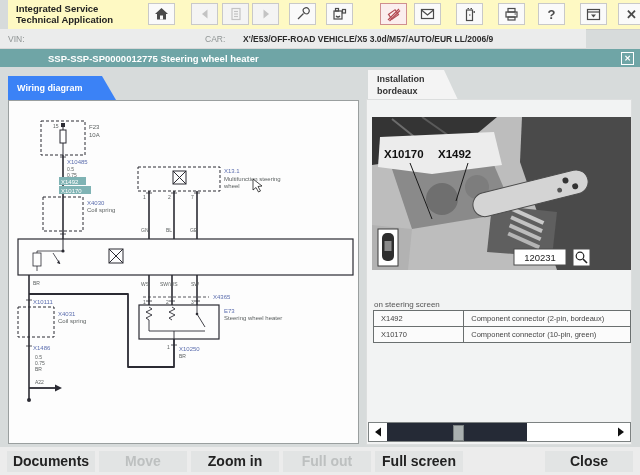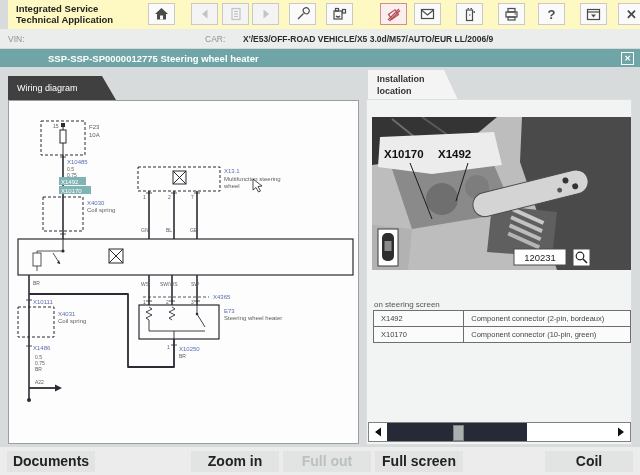--- a/index.html
+++ b/index.html
@@ -11,29 +11,29 @@
   .tbtn svg{stroke:#4a4a4a;fill:none;stroke-width:1.2;}
   .tbtn.dis{background:#f4f4f4;}
   .tbtn.dis svg{stroke:#c3c3c3;}
   .tbtn.dis .fillpart{fill:#c3c3c3;}
   .tbtn .fillpart{fill:#4a4a4a;}
   .tbtn.act{border-color:#cf8f8f;background:#fbeeee;}
   .tbtn.act svg{stroke:#b24a52;}
   .qmark{font-size:13px;font-weight:bold;color:#4a4a4a;line-height:1;}
   .xmark{font-size:13px;font-weight:bold;color:#4a4a4a;line-height:1;}
   
-  .vbar{position:absolute;left:0;top:29px;width:640px;height:19px;background:#ebecec;border-bottom:1px solid #d8d8d8;font-size:8.5px;}
+  .vbar{position:absolute;left:0;top:29px;width:558px;height:19px;background:#ebecec;border-bottom:1px solid #d8d8d8;font-size:8.5px;padding-left:28px;}
   .vbar .lab{color:#8f9494;position:absolute;top:5px;}
   .vbar .val{color:#2b2b2b;font-weight:bold;position:absolute;top:5px;}
   
   .dbar{position:absolute;left:0;top:49px;width:640px;height:18px;background:#6fa5a6;}
   .dbar .t{position:absolute;left:8px;top:4px;color:#fff;font-size:9.5px;font-weight:bold;margin-left:40px;}
   .dclose{position:absolute;right:6px;top:3px;width:11px;height:11px;border:1px solid #fff;color:#fff;font-size:8px;line-height:11px;text-align:center;font-weight:bold;}
   
-  .ltab{position:absolute;left:8px;top:76px;width:108px;height:24px;background:#404040;color:#fff;font-size:9px;font-weight:normal;line-height:24px;padding-left:9px;box-sizing:border-box;clip-path:polygon(0 0,calc(100% - 14px) 0,100% 100%,0 100%);}
+  .ltab{position:absolute;left:8px;top:76px;width:108px;height:24px;background:#3b82f6;color:#fff;font-size:9px;font-weight:bold;line-height:24px;padding-left:9px;box-sizing:border-box;clip-path:polygon(0 0,calc(100% - 14px) 0,100% 100%,0 100%);}
   .rtab{position:absolute;left:368px;top:70px;width:90px;height:30px;background:#f4f4f4;color:#333;font-size:9px;font-weight:bold;line-height:12px;padding:3px 0 0 9px;box-sizing:border-box;clip-path:polygon(0 0,calc(100% - 14px) 0,100% 100%,0 100%);}
   
   .canvas{position:absolute;left:8px;top:100px;width:351px;height:344px;background:#fdfdfd;border:1px solid #9a9f9f;box-sizing:border-box;}
   .rpanel{position:absolute;left:366px;top:99px;width:266px;height:346px;background:#f2f3f3;border:1px solid #dcdede;box-sizing:border-box;}
   .photo{position:absolute;left:5px;top:17px;width:259px;height:153px;}
   .tcap{position:absolute;left:7px;top:200px;font-size:8px;color:#555;}
   table.ctab{position:absolute;left:6px;top:210px;border-collapse:collapse;}
   table.ctab td{border:1px solid #6a6f6f;background:#fbfbfb;font-size:7.5px;color:#444;height:15px;padding:0 0 0 7px;white-space:nowrap;overflow:hidden;}
   td.c1{width:85px;max-width:85px;}
   td.c2{width:160px;max-width:160px;}
@@ -277,21 +277,21 @@
   </g>
 
   <g transform="translate(244,78)">
     <path d="M0 0 L0 11 L3 8.5 L5.5 13 L7.5 12 L5 7.5 L9 7 Z" fill="#fff" stroke="#000" stroke-width="0.7"></path>
   </g>
 </svg>
 </div>
 
 <div class="rtab">
   <div>Installation</div>
-  <div>location</div>
+  <div>bordeaux</div>
 </div>
 
 <div class="rpanel">
   <svg class="photo" viewBox="0 0 259 153">
     <rect width="259" height="153" fill="#bdbdbd"></rect>
     <polygon points="150,0 259,0 259,153 185,153 148,45" fill="#4a4a4a"></polygon>
     <polygon points="0,0 125,0 82,36 0,48" fill="#343434"></polygon>
     <line x1="20" y1="2" x2="60" y2="34" stroke="#6c6c6c" stroke-width="2"></line>
     <line x1="50" y1="0" x2="90" y2="28" stroke="#5a5a5a" stroke-width="2"></line>
     <polygon points="20,52 122,48 142,95 40,112" fill="#8a8a8a"></polygon>
@@ -358,17 +358,18 @@
   </div>
   <div class="sarrow" style="right:0">
     <svg width="8" height="10" viewBox="0 0 8 10">
         <path d="M1 0.5 L7 5 L1 9.5 Z" fill="#111"></path>
       </svg>
   </div>
 </div>
 
 <div class="foot">
   <div class="fbtn" style="left:7px">Documents</div>
+  <div class="fbtn dis" style="left:99px">Move</div>
   <div class="fbtn" style="left:191px">Zoom in</div>
   <div class="fbtn dis" style="left:283px">Full out</div>
   <div class="fbtn" style="left:375px">Full screen</div>
-  <div class="fbtn" style="left:545px">Coil</div>
+  <div class="fbtn" style="left:545px">Close</div>
 </div>
 
 </body></html>

